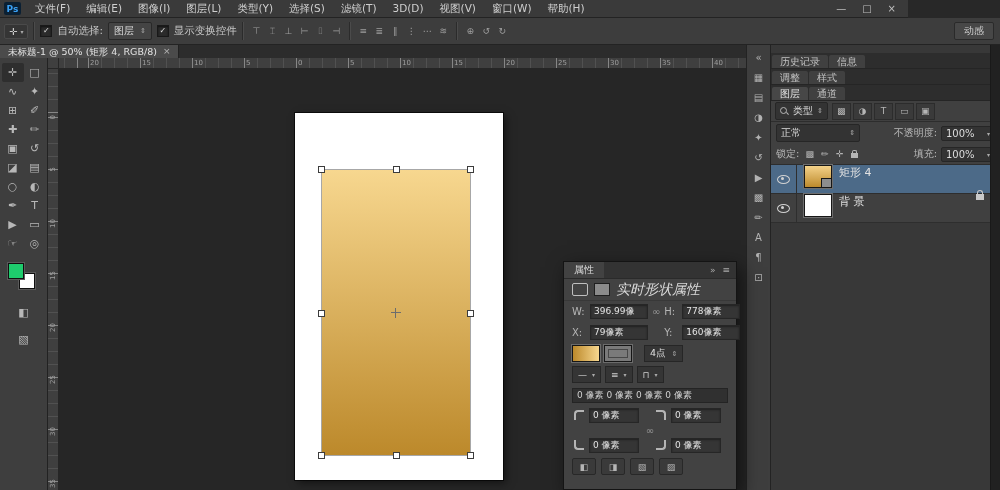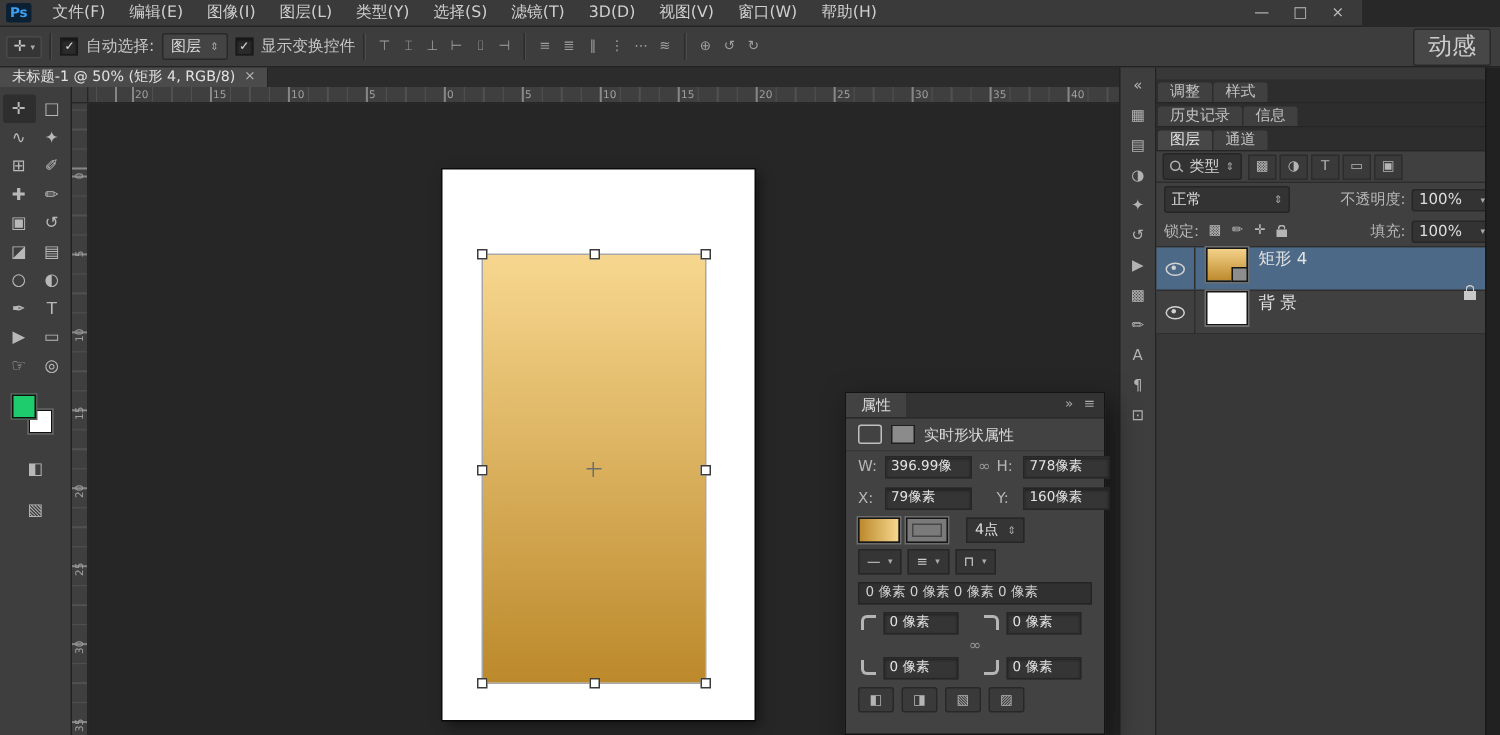--- a/index.html
+++ b/index.html
@@ -29,21 +29,21 @@
     box-shadow:inset 0 1px 2px rgba(0,0,0,.6);display:flex;align-items:center;justify-content:center;
     font-size:8px;color:#e0e0e0;line-height:1;}
   .opt-label{color:#c6c6c6;white-space:nowrap;}
   .opt-select{display:flex;align-items:center;gap:6px;background:#444;border:1px solid #282828;
     border-radius:2px;padding:1px 5px;font-size:10px;color:#ddd;}
   .updown{font-size:7px;color:#a8a8a8;}
   .opt-group{display:flex;gap:1px;}
   .opt-iconbtn{width:15px;height:17px;display:flex;align-items:center;justify-content:center;
     color:#9f9f9f;font-size:9px;}
   .opt-workspace{margin-left:auto;margin-right:6px;padding:1px 9px;background:#474747;
-    border:1px solid #2a2a2a;border-radius:2px;font-size:16px;color:#ccc;white-space:nowrap;}
+    border:1px solid #2a2a2a;border-radius:2px;font-size:10px;color:#ccc;white-space:nowrap;}
 
   
   .tabbar{position:absolute;left:0;top:45px;width:746px;height:13px;background:#2c2c2c;display:flex;}
   .doc-tab{display:flex;align-items:center;gap:6px;padding:0 8px;font-size:9.5px;color:#a8a8a8;
     background:#383838;border-right:1px solid #222;white-space:nowrap;line-height:13px;}
   .doc-tab.active{background:#4b4b4b;color:#e2e2e2;}
   .tab-close{font-size:9px;color:#b8b8b8;}
 
   
   .toolstrip{position:absolute;left:0;top:58px;width:48px;height:432px;background:#3e3e3e;
@@ -141,21 +141,21 @@
 
   
   .props{position:absolute;left:563px;top:261px;width:174px;height:229px;background:#424242;
     border:1px solid #141414;box-shadow:4px 6px 18px rgba(0,0,0,.55);box-sizing:border-box;z-index:5;}
   .props-titlebar{height:16px;background:#333;display:flex;align-items:stretch;border-bottom:1px solid #2a2a2a;}
   .props-tab{padding:1px 10px 0;background:#424242;font-size:10px;color:#dcdcdc;}
   .props-ticons{margin-left:auto;display:flex;align-items:center;gap:7px;padding-right:6px;color:#ababab;font-size:9px;}
   .props-header{height:21px;display:flex;align-items:center;gap:6px;padding:0 8px;border-bottom:1px solid #383838;}
   .live-shape-ico{width:14px;height:11px;border:1px solid #bfbfbf;border-radius:2px;display:inline-block;}
   .mask-ico{width:14px;height:11px;background:#8b8b8b;border:1px solid #1f1f1f;display:inline-block;}
-  .props-title-text{font-size:10px;color:#d8d8d8;white-space:nowrap;}
+  .props-title-text{font-size:14px;color:#d8d8d8;white-space:nowrap;font-style:italic;}
   .props-row{display:flex;align-items:center;gap:4px;padding:0 8px;height:21px;}
   .p-label{font-size:10px;color:#b5b5b5;width:14px;flex:none;}
   .p-input{background:#353535;border:1px solid #262626;box-shadow:inset 0 1px 2px rgba(0,0,0,.4);
     height:13px;line-height:13px;font-size:9px;color:#e3e3e3;padding:0 3px;white-space:nowrap;overflow:hidden;}
   .w56{width:50px;flex:none;}
   .w44{width:42px;flex:none;}
   .link-ico{font-size:10px;color:#9a9a9a;}
   .fill-swatch{width:26px;height:15px;border:1px solid #161616;box-shadow:0 0 0 1px #6b6b6b;display:inline-block;}
   .stroke-swatch{width:26px;height:15px;background:#7a7a7a;border:1px solid #161616;
     box-shadow:0 0 0 1px #6b6b6b,inset 0 0 0 3px #7a7a7a,inset 0 0 0 4px #474747;display:inline-block;}
@@ -339,26 +339,26 @@
       <div class="strip-icon">▩</div>
       <div class="strip-icon">✏</div>
       <div class="strip-icon">A</div>
       <div class="strip-icon">¶</div>
       <div class="strip-icon">⊡</div>
     </div>
 
   <div class="rightpanels">
     <div id="panelGroups">
         <div class="panel-grouprow">
+          <div class="panel-tab">历史记录</div>
+          <div class="panel-tab">信息</div>
+        </div>
+        <div class="panel-grouprow">
           <div class="panel-tab">调整</div>
           <div class="panel-tab">样式</div>
-        </div>
-        <div class="panel-grouprow">
-          <div class="panel-tab">历史记录</div>
-          <div class="panel-tab">信息</div>
         </div>
         <div class="panel-grouprow">
           <div class="panel-tab active">图层</div>
           <div class="panel-tab">通道</div>
         </div>
       </div>
     <div class="layers-body">
       <div class="filter-row">
         <div class="search-combo">
           <span class="mag"></span>

